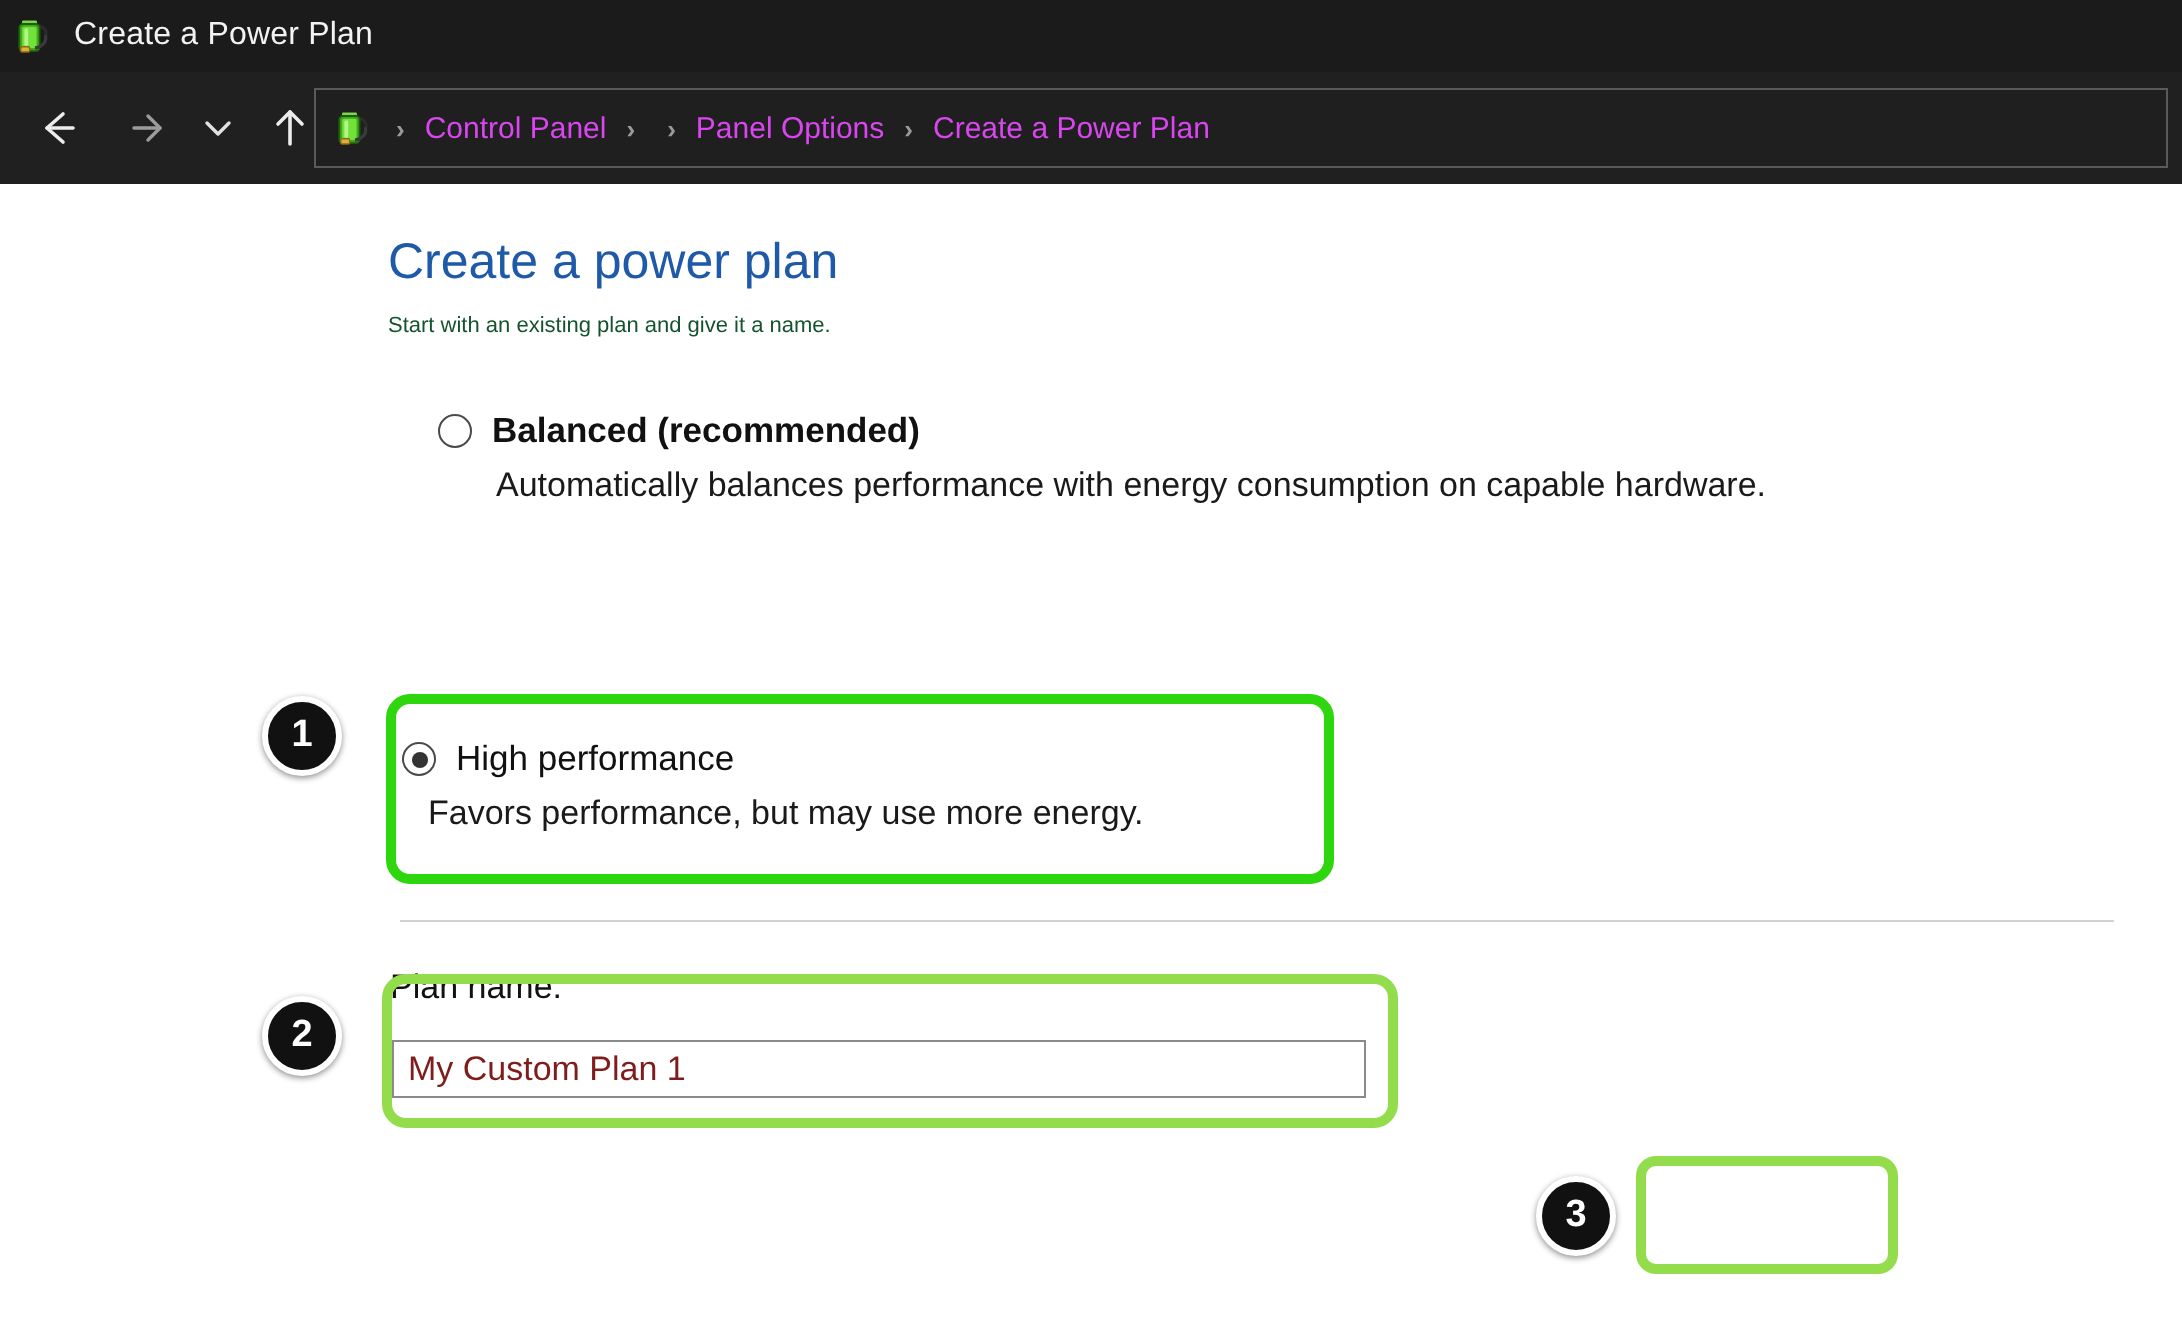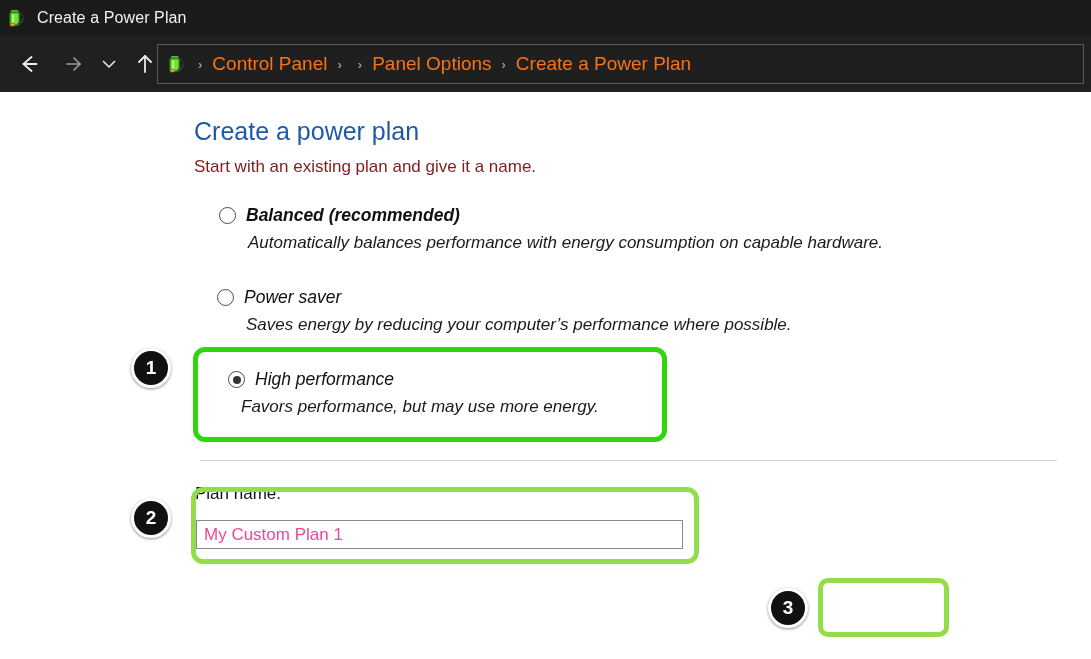--- a/index.html
+++ b/index.html
@@ -70,22 +70,22 @@
     align-items: center;
     box-sizing: border-box;
   }
   #addressbar .addr-icon {
     width: 22px; height: 22px;
     margin-left: 8px;
     display: block;
     flex: 0 0 auto;
   }
   .crumb {
-    color: #f97316;
-    font-size: 19px;
+    color: #d946ef;
+    font-size: 15px;
     white-space: nowrap;
     padding: 0 2px;
   }
   .crumb-sep {
     color: #9a9a9a;
     font-size: 13px;
     margin: 0 8px;
     line-height: 1;
     flex: 0 0 auto;
     font-weight: bold;
@@ -103,26 +103,26 @@
   #page-heading {
     position: absolute;
     left: 194px; top: 25px;
     color: #1e5aa8;
     font-size: 25px;
     white-space: nowrap;
   }
   #page-subtitle {
     position: absolute;
     left: 194px; top: 65px;
-    color: #7f1d1d;
-    font-size: 17px;
-    white-space: nowrap;
-  }
-
-  .plan-option { position: absolute; font-style: italic; }
+    color: #14532d;
+    font-size: 11px;
+    white-space: nowrap;
+  }
+
+  .plan-option { position: absolute; }
   .plan-head {
     display: flex;
     align-items: flex-start;
   }
   .radio {
     width: 17px; height: 17px;
     border-radius: 50%;
     border: 1.6px solid #4a4a4a;
     box-sizing: border-box;
     background: #ffffff;
@@ -150,21 +150,21 @@
   .plan-desc {
     font-size: 17px;
     color: #1a1a1a;
     white-space: nowrap;
     margin-top: 8px;
     margin-left: 51px;
   }
 
   #opt-balanced { left: 219px; top: 113px; }
   #opt-powersaver { left: 217px; top: 195px; }
-  #opt-highperf { left: 228px; top: 277px; }
+  #opt-highperf { left: 201px; top: 277px; }
   #opt-highperf .plan-desc { margin-left: 13px; }
   #opt-balanced .plan-desc { margin-left: 29px; }
   #opt-powersaver .plan-desc { margin-left: 29px; }
 
   
   .anno-box {
     position: absolute;
     border-style: solid;
     border-radius: 12px;
     box-sizing: border-box;
@@ -228,21 +228,21 @@
   }
   #plan-name-input {
     position: absolute;
     left: 196px; top: 428px;
     width: 487px; height: 29px;
     box-sizing: border-box;
     border: 1px solid #8a8a8a;
     background: #ffffff;
     font-family: "Liberation Sans", sans-serif;
     font-size: 17px;
-    color: #ec4899;
+    color: #7f1d1d;
     padding: 0 7px;
     outline: none;
   }
 </style>
 </head>
 <body>
 
 <div id="titlebar">
   <span class="app-icon">
     <svg width="22" height="22" viewBox="0 0 22 22">
@@ -312,27 +312,20 @@
   <div id="page-subtitle">Start with an existing plan and give it a name.</div>
 
   <div class="plan-option" id="opt-balanced">
     <div class="plan-head">
       <span class="radio"></span>
       <span class="plan-label bold">Balanced (recommended)</span>
     </div>
     <div class="plan-desc">Automatically balances performance with energy consumption on capable hardware.</div>
   </div>
 
-  <div class="plan-option" id="opt-powersaver">
-    <div class="plan-head">
-      <span class="radio"></span>
-      <span class="plan-label">Power saver</span>
-    </div>
-    <div class="plan-desc">Saves energy by reducing your computer’s performance where possible.</div>
-  </div>
 
   <div class="plan-option" id="opt-highperf">
     <div class="plan-head">
       <span class="radio checked"></span>
       <span class="plan-label">High performance</span>
     </div>
     <div class="plan-desc">Favors performance, but may use more energy.</div>
   </div>
 
   <div id="divider"></div>

